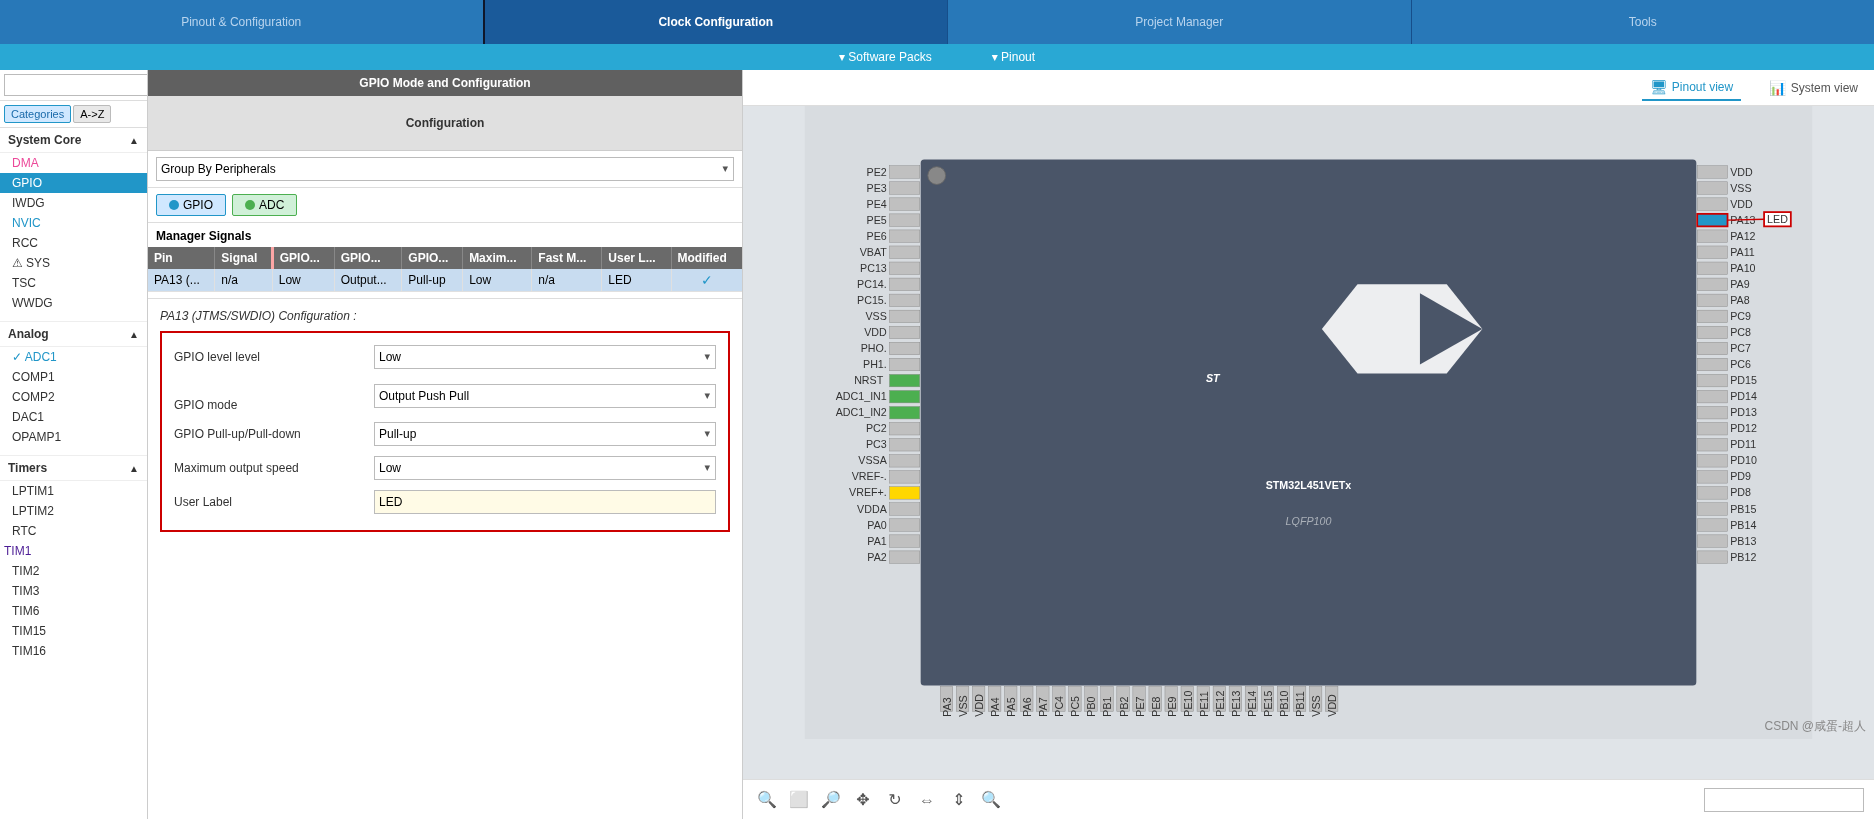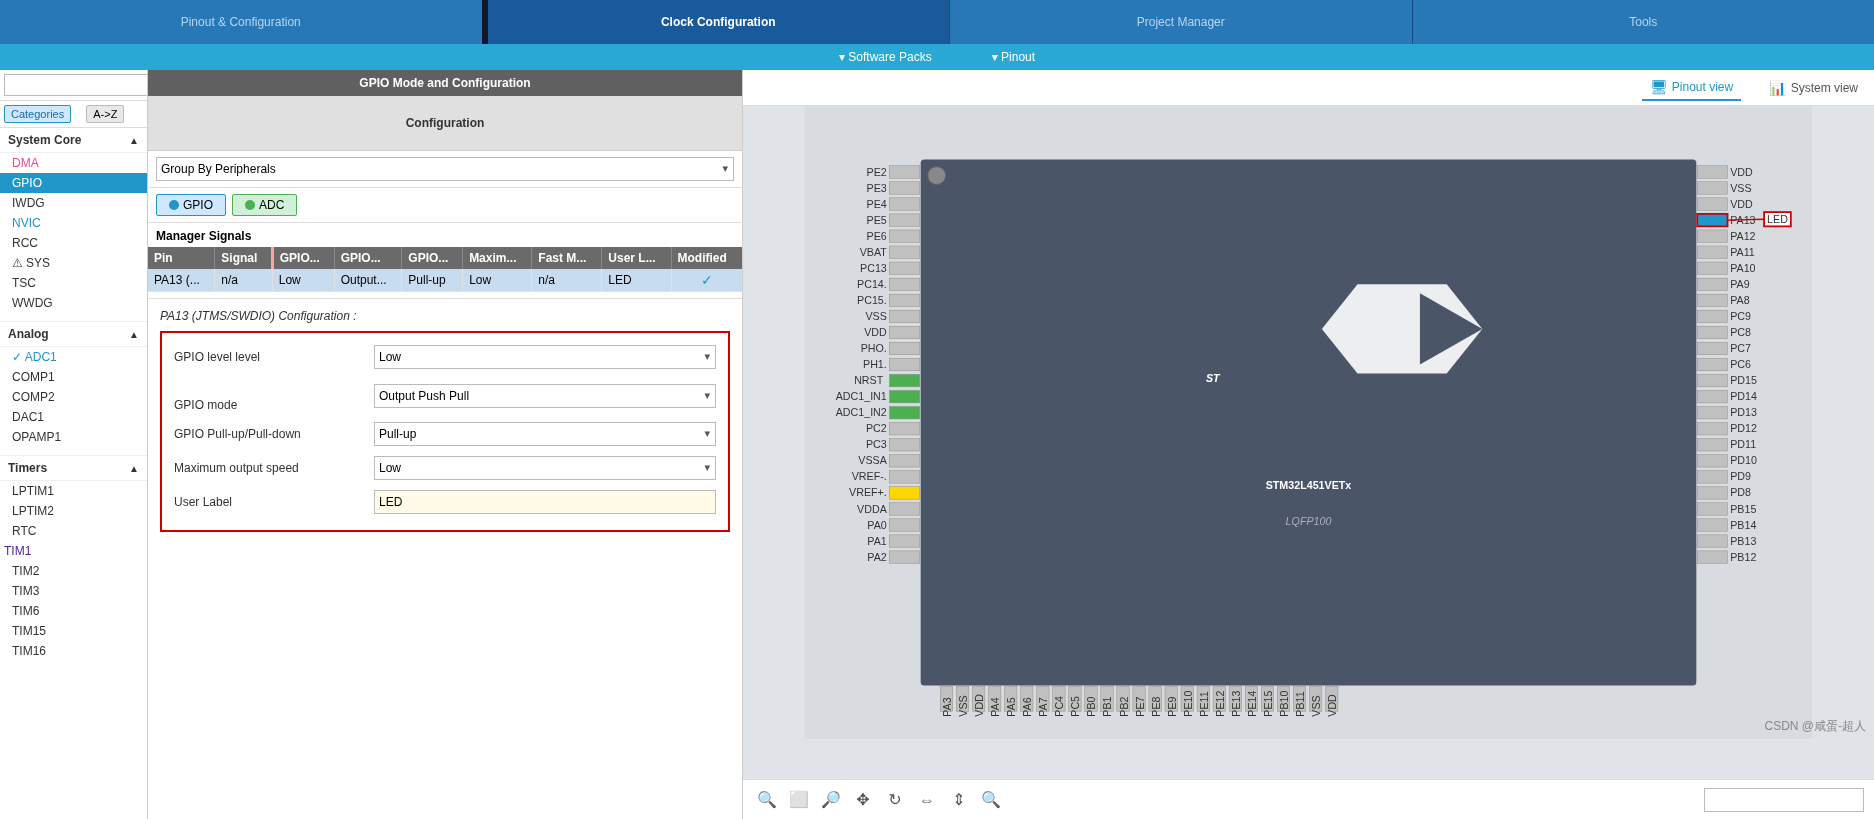--- a/index.html
+++ b/index.html
@@ -7,21 +7,21 @@
 
     
     ::-webkit-scrollbar { width: 8px; }
     ::-webkit-scrollbar-track { background: #f1f1f1; }
     ::-webkit-scrollbar-thumb { background: #bbb; border-radius: 4px; }
   </style>
 </head>
 <body>
 
 <div style="display:flex; background:#1e6bb0; height:44px;">
-  <div style="flex:1; display:flex; align-items:center; justify-content:center; color:#b8d4ee; font-size:14px; cursor:pointer; border-right:6px solid #0f172a; background:#2878b8; padding:0 10px; text-align:center;">
+  <div style="flex:1; display:flex; align-items:center; justify-content:center; color:#b8d4ee; font-size:14px; cursor:pointer; border-right:2px solid #0f172a; background:#2878b8; padding:0 10px; text-align:center;">
     <span>Pinout &amp; Configuration</span>
   </div>
   <div style="flex:1; display:flex; align-items:center; justify-content:center; color:white; font-size:14px; cursor:pointer; border-right:1px solid #164e8a; background:#1a5a9a; font-weight:bold;">
     <span>Clock Configuration</span>
   </div>
   <div style="flex:1; display:flex; align-items:center; justify-content:center; color:#b8d4ee; font-size:14px; cursor:pointer; border-right:1px solid #164e8a; background:#2878b8;">
     <span>Project Manager</span>
   </div>
   <div style="flex:1; display:flex; align-items:center; justify-content:center; color:#b8d4ee; font-size:14px; cursor:pointer; background:#2878b8;">
     <span>Tools</span>
@@ -35,21 +35,21 @@
 
 <div style="display:flex; height:749px;">
 
   <div style="width:148px; background:white; border-right:1px solid #ccc; overflow-y:auto; flex-shrink:0;">
 
     <div style="display:flex; padding:4px; border-bottom:1px solid #ddd; align-items:center; gap:2px;">
       <input type="text" style="flex: 1 1 0%; height: 22px; border: 1px solid rgb(187, 187, 187); padding: 2px 4px; font-size: 11px;">
 
     </div>
 
-    <div style="display:flex; padding:4px; border-bottom:1px solid #ddd; gap:15px;">
+    <div style="display:flex; padding:4px; border-bottom:1px solid #ddd; gap:2px;">
       <button style="padding:2px 6px; border:1px solid #2196c8; background:#d0e8ff; cursor:pointer; font-size:11px; border-radius:2px; color:#1a6aaa;">Categories</button>
       <button style="padding:2px 6px; border:1px solid #bbb; background:#e8e8e8; cursor:pointer; font-size:11px; border-radius:2px;">A-&gt;Z</button>
     </div>
 
     <div>
       <div style="display:flex; align-items:center; justify-content:space-between; padding:5px 8px; background:white; cursor:pointer; font-size:12px; color:#333; border-bottom:1px solid #eee;">
         <span style="font-weight:bold;">System Core</span>
         <span style="font-size:10px;">▲</span>
       </div>
       <div style="padding:3px 12px; cursor:pointer; color:#ec4899; font-size:12px;">DMA</div>

